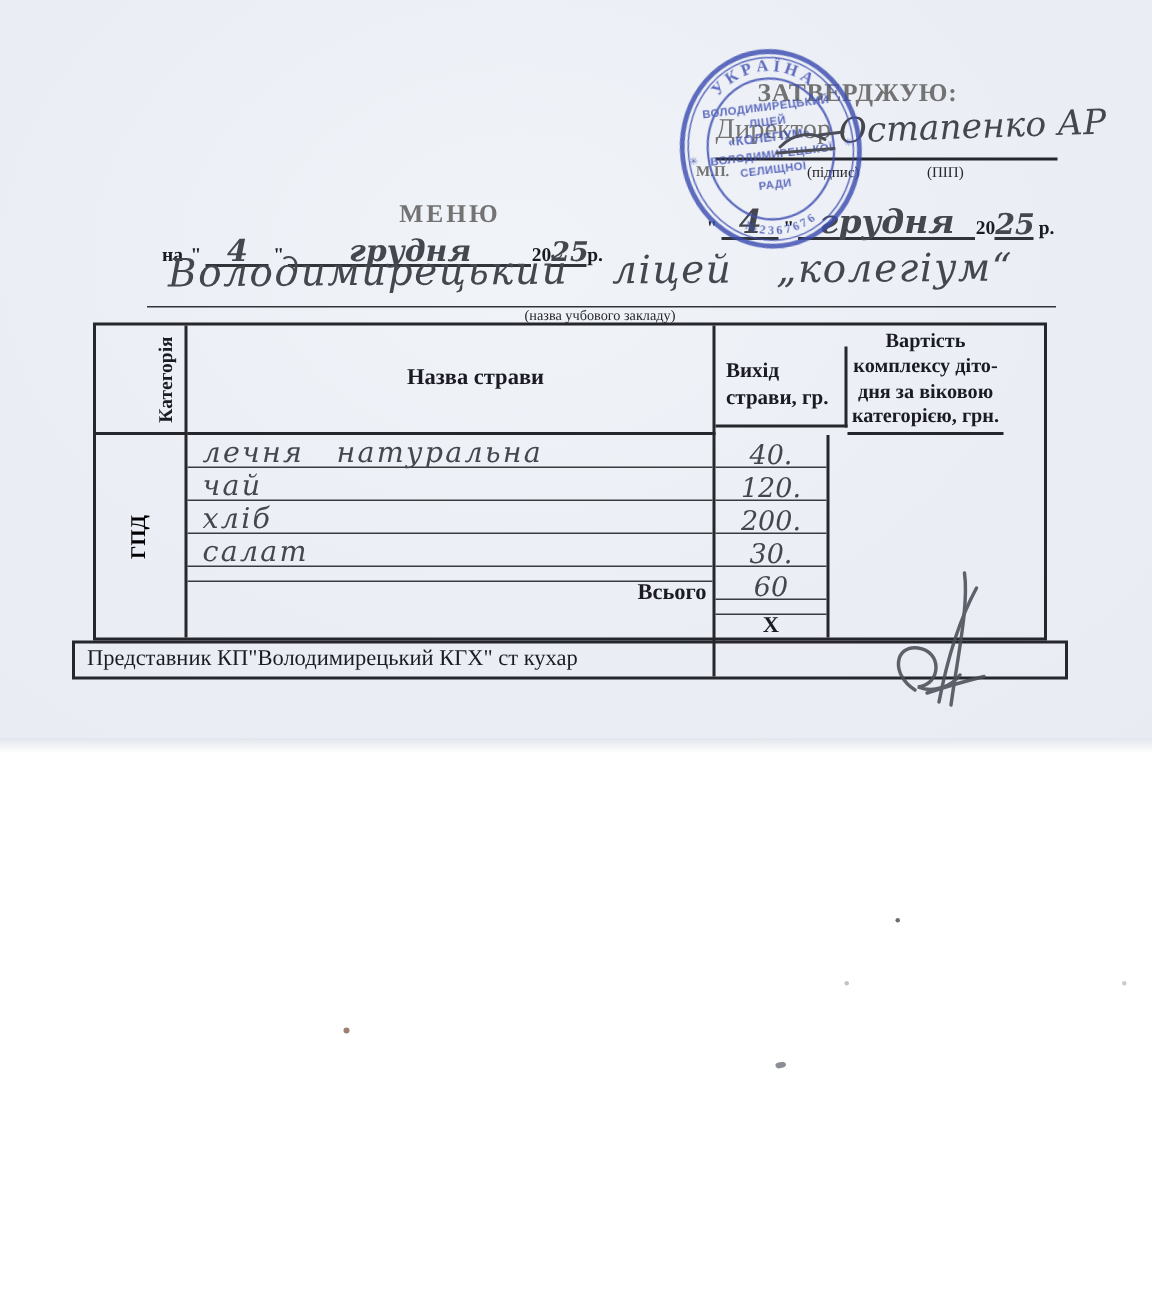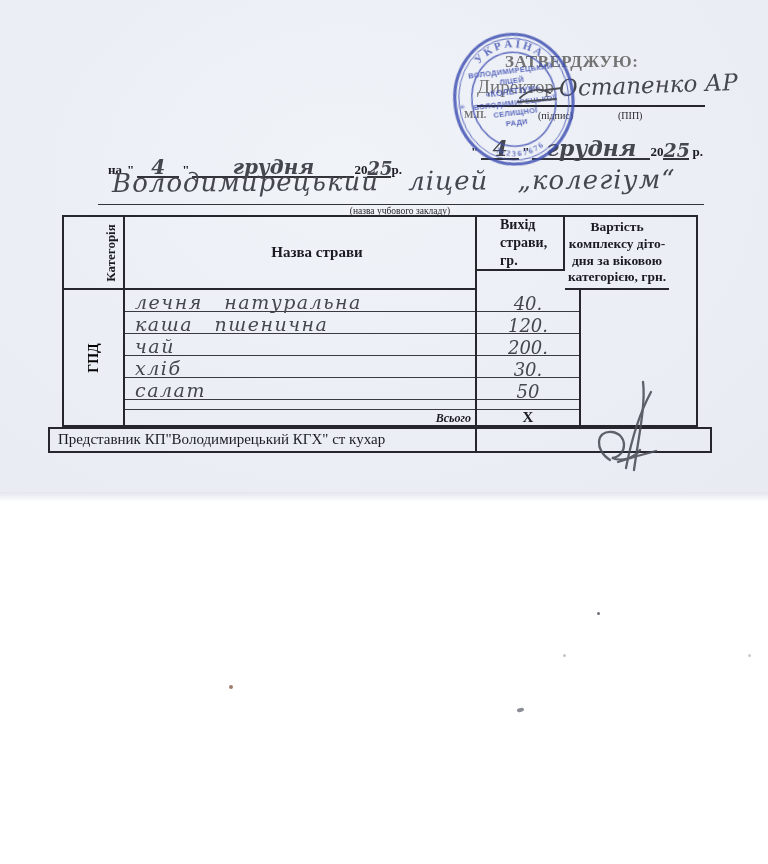--- a/index.html
+++ b/index.html
@@ -50,33 +50,33 @@
   .menu-table{position:absolute;left:62px;top:215px;width:636px;height:212px;
               border:2px solid #26272d;box-sizing:border-box;}
   .cell{position:absolute;box-sizing:border-box;}
   .br{border-right:2px solid #26272d;}
   .bb{border-bottom:2px solid #26272d;}
   .hdr{display:flex;align-items:center;justify-content:center;text-align:center;
        font-weight:bold;color:#1b1c23;padding-left:34px;}
   .vtext{transform:rotate(-90deg);white-space:nowrap;font-weight:bold;}
   .c-cat-h{left:0;top:0;width:61px;height:73px;}
   .c-name-h{left:61px;top:0;width:352px;height:73px;font-size:15px;}
-  .c-out-h{left:413px;top:0;width:88px;height:54px;font-size:14px;line-height:1.3;
-           justify-content:flex-start;text-align:left;padding-left:23px;}
+  .c-out-h{left:413px;top:14px;width:88px;height:54px;font-size:14px;line-height:1.3;
+           justify-content:flex-start;text-align:left;padding-left:7px;}
   .c-cost-h{left:501px;top:0;width:104px;height:73px;font-size:13.5px;line-height:1.25;padding:0 2px;}
   .c-cat-b{left:0;top:73px;width:61px;height:135px;display:flex;align-items:center;justify-content:center;}
   .c-name-b{left:61px;top:73px;width:352px;height:161px;}
-  .c-out-b{left:413px;top:73px;width:104px;height:135px;}
+  .c-out-b{left:413px;top:73px;width:76px;height:135px;}
   .c-cost-b{left:501px;top:73px;width:131px;height:135px;}
   .row{position:relative;box-sizing:border-box;height:22px;border-bottom:1.5px solid #3a3b41;overflow:visible;}
   .row.empty{height:10px;}
   .row.total{height:17px;border-bottom:none;}
   .dish{position:absolute;left:10px;bottom:-2px;font-size:19px;letter-spacing:1.5px;word-spacing:14px;white-space:nowrap;}
   .out-num{position:absolute;left:0;right:0;bottom:-3px;text-align:center;font-size:18px;}
-  .total-label{position:absolute;right:4px;bottom:1px;font-size:12px;font-weight:bold;color:#1b1c23;font-style:italic;}
+  .total-label{position:absolute;right:4px;bottom:1px;font-size:15px;font-weight:bold;color:#1b1c23;}
   .total-x{position:absolute;left:0;right:0;bottom:1px;text-align:center;font-size:15px;font-weight:bold;color:#1b1c23;}
 
   
   .footer-box{position:absolute;left:48px;top:427px;width:664px;height:26px;
               border:2px solid #26272d;box-sizing:border-box;}
   .footer-text{position:absolute;left:8px;top:2px;font-size:15px;color:#1b1c23;white-space:nowrap;}
 
   
   .flourish{position:absolute;left:588px;top:378px;width:92px;height:96px;z-index:6;pointer-events:none;}
   .sig-squiggle{position:absolute;left:516px;top:84px;width:50px;height:22px;z-index:6;}
@@ -139,20 +139,21 @@
   <div class="date-line date-approve">
     <span class="q">"</span>
     <span class="seg" style="width:38px"><span class="hand" style="font-size:22px">4</span></span>
     <span class="q">"</span>
     <span class="seg" style="width:118px"><span class="hand" style="font-size:22px">грудня</span></span>
     <span>20</span>
     <span class="seg" style="width:26px"><span class="hand" style="font-size:19px">25</span></span>
     <span style="padding-left:3px">р.</span>
   </div>
 
+  <div class="menu-title printed">МЕНЮ</div>
 
   <div class="date-line date-menu">
     <span style="padding-right:2px">на</span>
     <span class="q">"</span>
     <span class="seg" style="width:42px"><span class="hand" style="font-size:20px">4</span></span>
     <span class="q">"</span>
     <span class="seg" style="width:162px"><span class="hand" style="font-size:20px">грудня</span></span>
     <span>20</span>
     <span class="seg" style="width:24px"><span class="hand" style="font-size:18px">25</span></span>
     <span>р.</span>
@@ -180,23 +181,20 @@
 
     <div class="cell c-cat-b br">
       <span class="vtext" style="font-size:14px">ГПД</span>
     </div>
 
     <div class="cell c-name-b br">
       <div class="row">
           <span class="dish hand">лечня натуральна</span>
         </div>
       <div class="row">
-          <span class="dish hand">каша пшенична</span>
-        </div>
-      <div class="row">
           <span class="dish hand">чай</span>
         </div>
       <div class="row">
           <span class="dish hand">хліб</span>
         </div>
       <div class="row">
           <span class="dish hand">салат</span>
         </div>
       <div class="row empty"></div>
       <div class="row total">
@@ -211,21 +209,21 @@
       <div class="row">
           <span class="out-num hand">120.</span>
         </div>
       <div class="row">
           <span class="out-num hand">200.</span>
         </div>
       <div class="row">
           <span class="out-num hand">30.</span>
         </div>
       <div class="row">
-          <span class="out-num hand">50</span>
+          <span class="out-num hand">60</span>
         </div>
       <div class="row empty"></div>
       <div class="row total">
           <span class="total-x">X</span>
         </div>
     </div>
 
     <div class="cell c-cost-b"></div>
   </div>
 

